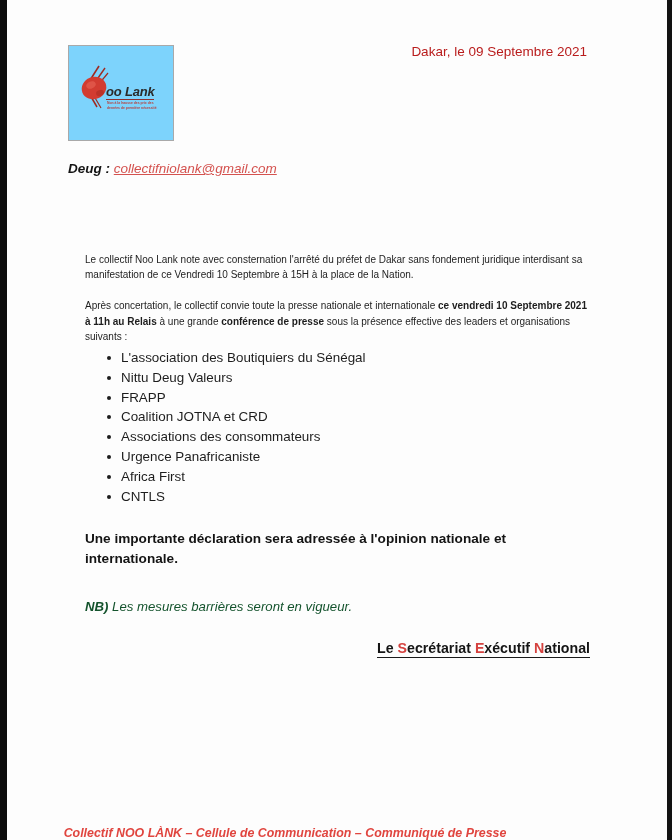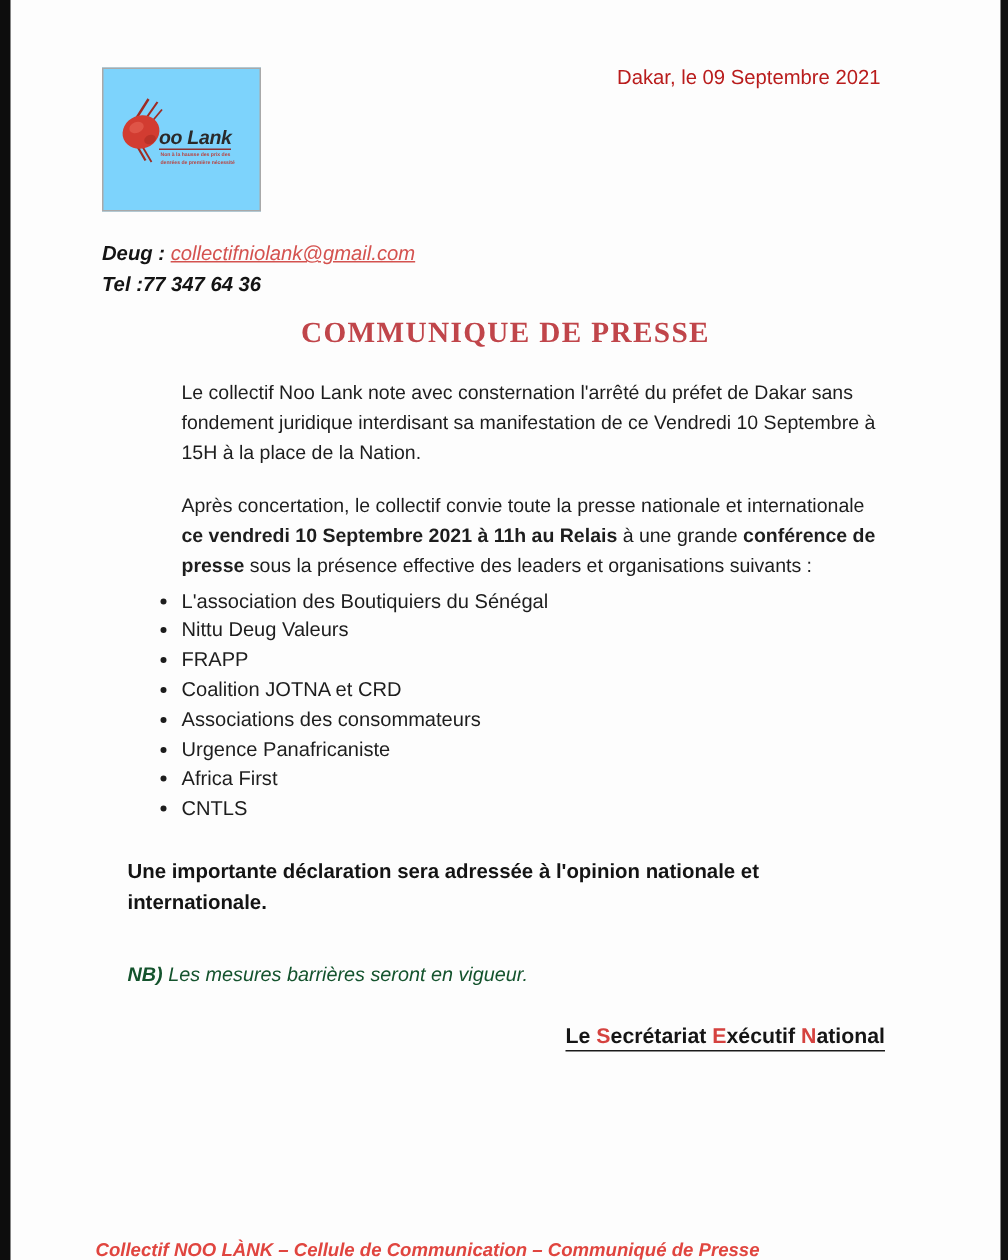--- a/index.html
+++ b/index.html
@@ -149,25 +149,24 @@
 
   
   .body-wrap {
     position: absolute;
     left: 78px;
     top: 252px;
     width: 505px;
   }
 
   .para {
-    font-size: 13px;
+    font-size: 10px;
     line-height: 1.52;
     color: #1d1d1d;
     margin-bottom: 16px;
-    margin-left: 36px;
   }
   .para.tight { margin-bottom: 4px; }
 
   .para b { font-weight: bold; }
 
   ul.org-list {
     list-style: none;
     margin: 0 0 18px 0;
     padding: 0;
   }
@@ -271,25 +270,22 @@
         </div>
       </div>
 
       <div class="date-line">Dakar, le 09 Septembre 2021</div>
     </div>
 
     <div class="contact">
       <div><span>Deug :</span>
         <span class="mail">collectifniolank@gmail.com</span>
       </div>
-      <div><span>Tel :</span><span class="tel-num">77 347 64 36</span>
-      </div>
     </div>
 
-    <div class="title">COMMUNIQUE DE PRESSE</div>
 
     <div class="body-wrap">
 
       <p class="para">Le collectif Noo Lank note avec consternation l'arrêté du préfet de Dakar sans fondement juridique interdisant sa manifestation de ce Vendredi 10 Septembre à 15H à la place de la Nation.</p>
 
       <p class="para tight"><span>Après concertation, le collectif convie toute la presse nationale et internationale </span><b>ce vendredi 10 Septembre 2021 à 11h au Relais</b><span> à une grande </span><b>conférence de presse</b><span> sous la présence effective des leaders et organisations suivants :</span></p>
 
       <ul class="org-list">
         <li>L'association des Boutiquiers du Sénégal</li>
         <li>Nittu Deug Valeurs</li>

